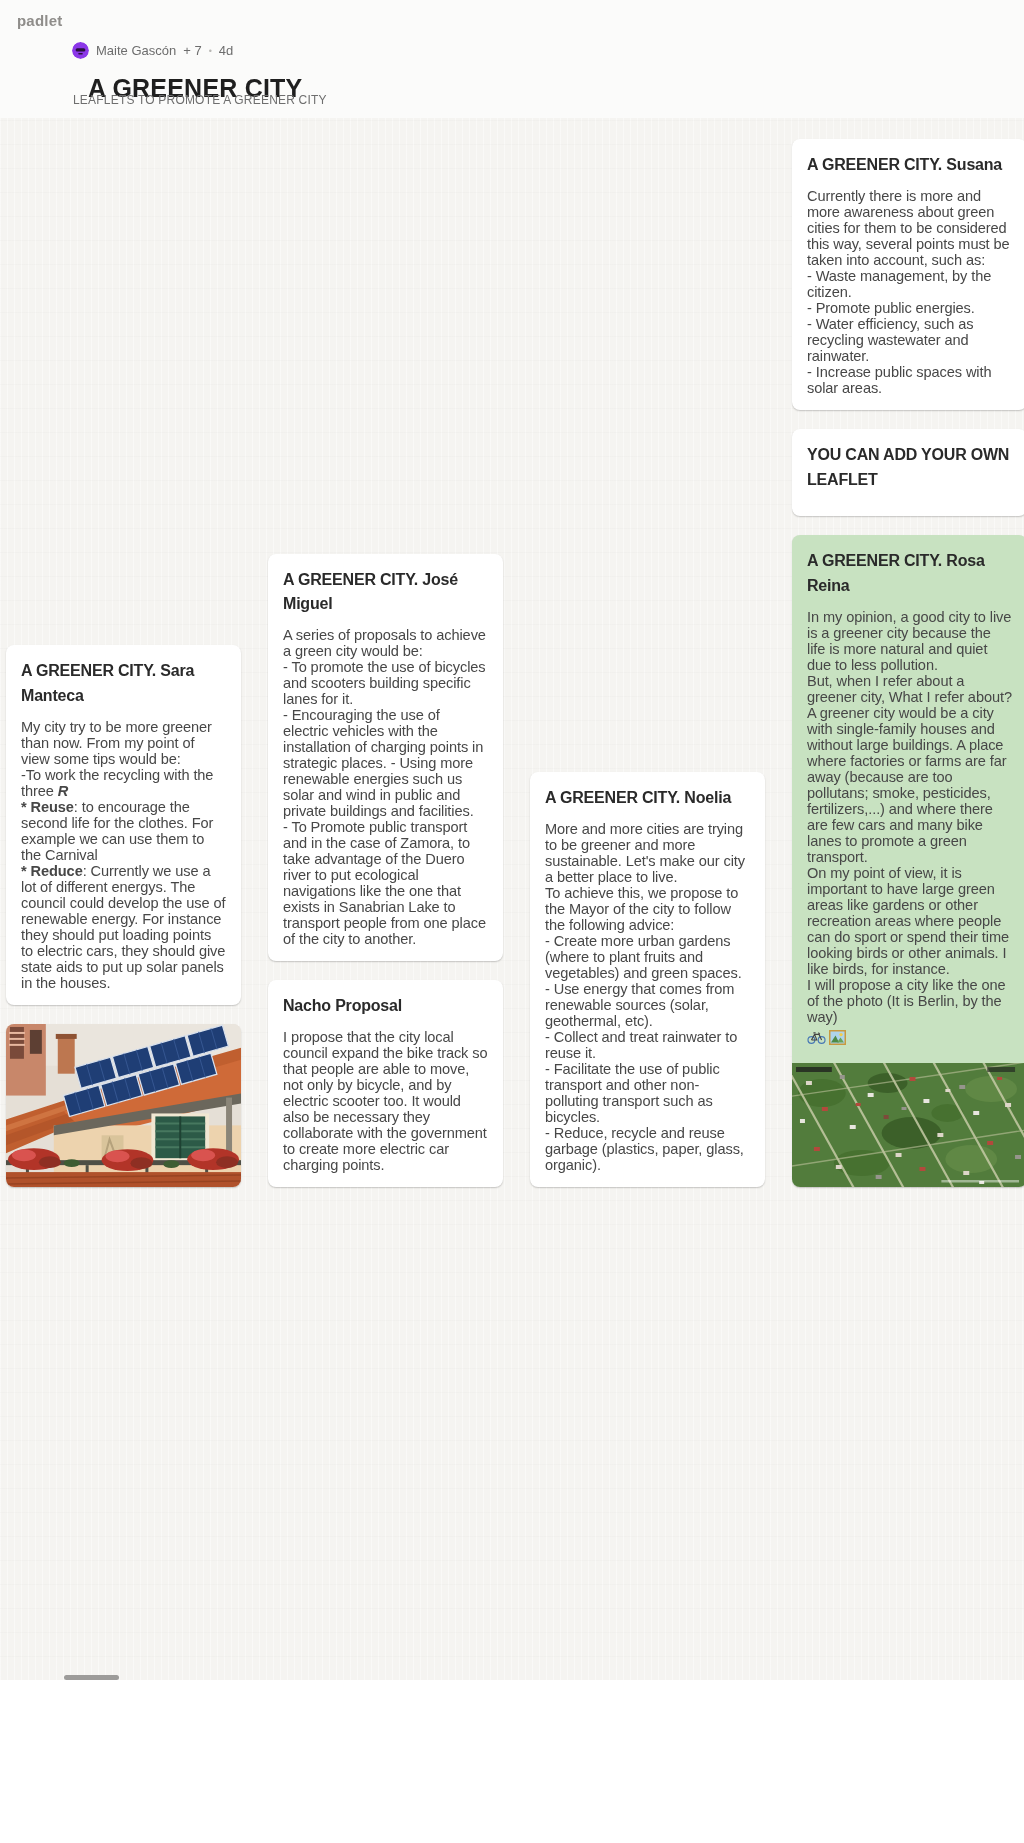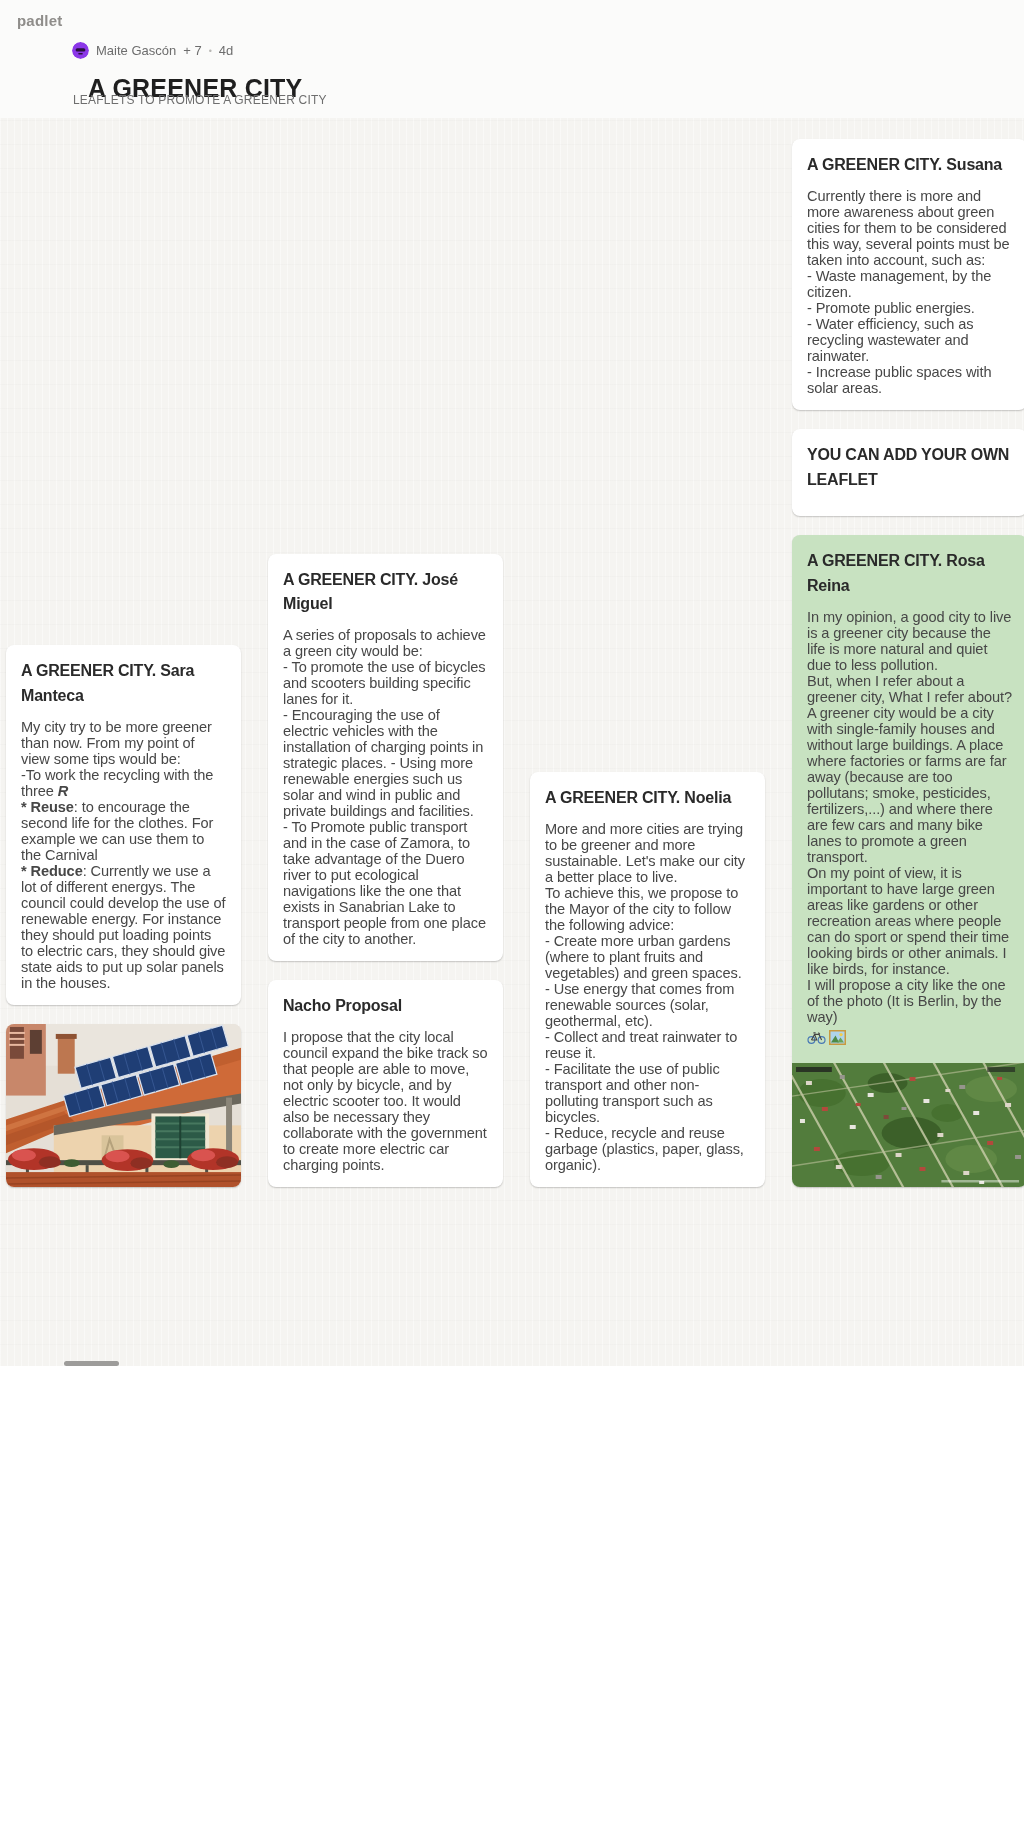--- a/index.html
+++ b/index.html
@@ -1,18 +1,18 @@
 <!DOCTYPE html>
 <html><head>
 <meta charset="utf-8">
 <style>
   html,body{margin:0;padding:0;}
   body{font-family:"Liberation Sans", sans-serif;}
   .page{
-    position:relative;width:1024px;height:1366px;overflow:hidden;
+    position:relative;width:1024px;height:1680px;overflow:hidden;
     background-color:#f5f4f1;
     background-image:
       repeating-linear-gradient(180deg, rgba(0,0,0,.016) 0 1px, transparent 1px 24px),
       repeating-linear-gradient(90deg, rgba(255,255,255,.45) 0 1px, transparent 1px 7px);
   }
   .header-bg{position:absolute;top:0;left:0;width:1024px;height:118px;background:#fbfbfa;}
   .logo{position:absolute;top:12px;left:17px;font-size:15px;font-weight:700;color:#8f8d8a;letter-spacing:.2px;}
   .author-row{position:absolute;top:42px;left:72px;display:flex;align-items:center;gap:7px;font-size:13px;color:#6d6d6d;white-space:nowrap;text-align:center;}
   .avatar{width:17px;height:17px;border-radius:50%;overflow:hidden;display:inline-block;flex:0 0 auto;}
   .avatar svg{display:block;}

